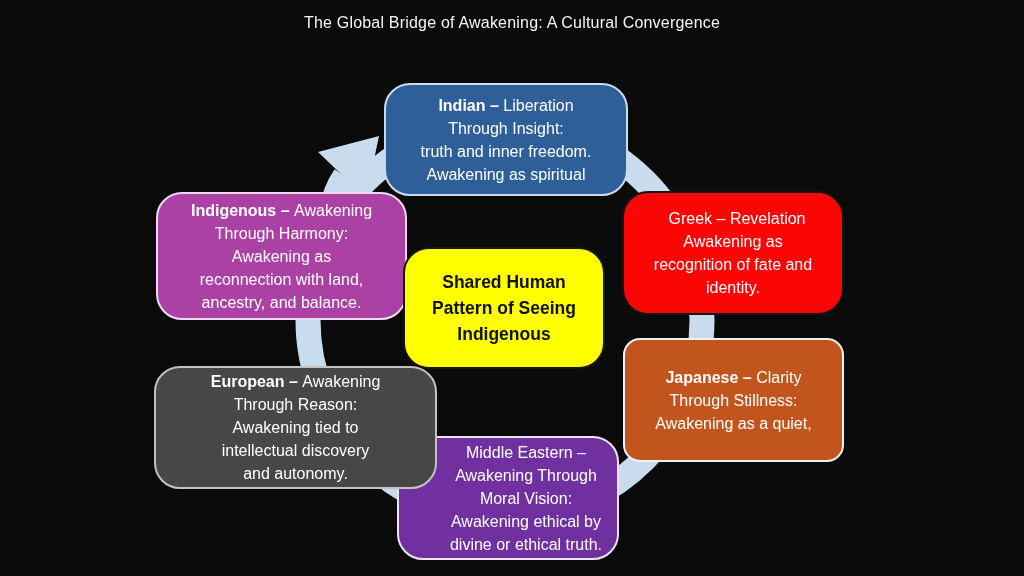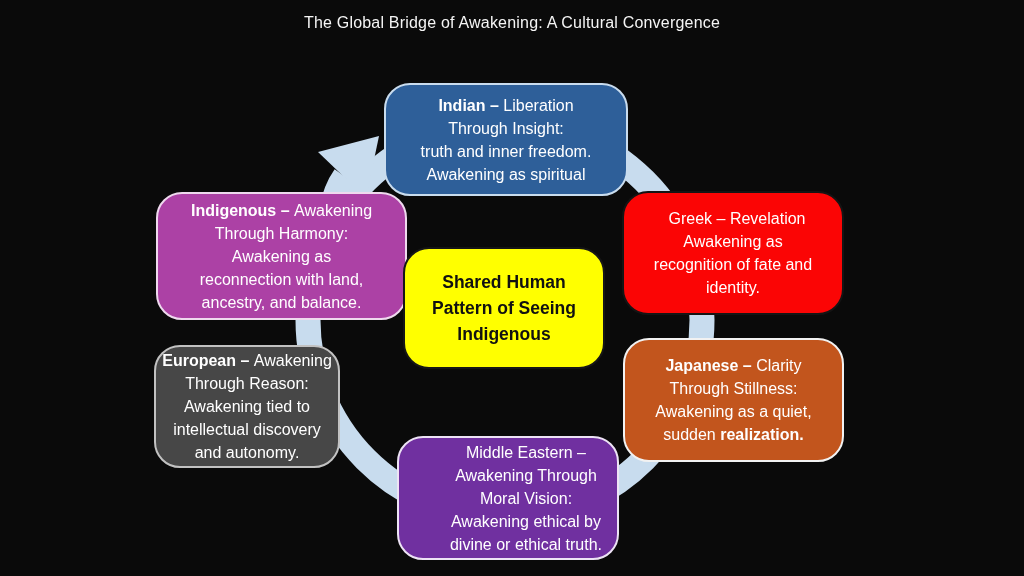--- a/index.html
+++ b/index.html
@@ -31,23 +31,23 @@
     justify-content: center;
     text-align: center;
     font-size: 16px;
     line-height: 23px;
     box-sizing: border-box;
     padding: 4px 8px;
   }
   .box .line { white-space: nowrap; }
   .box-indian        { left: 384px; top:  83px; width: 244px; height: 113px; }
   .box-greek         { left: 622px; top: 191px; width: 222px; height: 124px; }
-  .box-japanese      { left: 623px; top: 338px; width: 221px; height: 124px; }
+  .box-japanese      { left: 623px; top: 338px; width: 221px; height: 124px; border-radius: 17px; }
   .box-middle_eastern{ left: 397px; top: 436px; width: 222px; height: 124px; padding-left: 44px; }
-  .box-european      { left: 154px; top: 345px; width: 186px; height: 123px; }
+  .box-european      { left: 154px; top: 366px; width: 283px; height: 123px; }
   .box-indigenous    { left: 156px; top: 192px; width: 251px; height: 128px; }
   .box-center        { left: 403px; top: 247px; width: 202px; height: 122px;
                        font-size: 17.5px; line-height: 26px; }
 </style>
 </head>
 <body>
 
 <div class="stage">
 
   <h1 class="slide-title">The Global Bridge of Awakening: A Cultural Convergence</h1>
@@ -72,21 +72,20 @@
         <div class="line"><span>Awakening as</span></div>
         <div class="line"><span>recognition of fate and</span></div>
         <div class="line"><span>identity.</span></div>
       </div>
     </div>
   <div class="box box-japanese" style="background: rgb(194, 85, 29); border-color: rgb(242, 242, 242); color: rgb(255, 255, 255);">
       <div>
         <div class="line"><span style="font-weight: 700;">Japanese – </span><span>Clarity</span></div>
         <div class="line"><span>Through Stillness:</span></div>
         <div class="line"><span>Awakening as a quiet,</span></div>
-        <div class="line"><span>sudden </span><span style="font-weight: 700;">realization.</span></div>
       </div>
     </div>
   <div class="box box-middle_eastern" style="background: rgb(112, 48, 160); border-color: rgb(237, 227, 245); color: rgb(255, 255, 255);">
       <div>
         <div class="line"><span>Middle Eastern –</span></div>
         <div class="line"><span>Awakening Through</span></div>
         <div class="line"><span>Moral Vision:</span></div>
         <div class="line"><span>Awakening ethical by</span></div>
         <div class="line"><span>divine or ethical truth.</span></div>
       </div>

